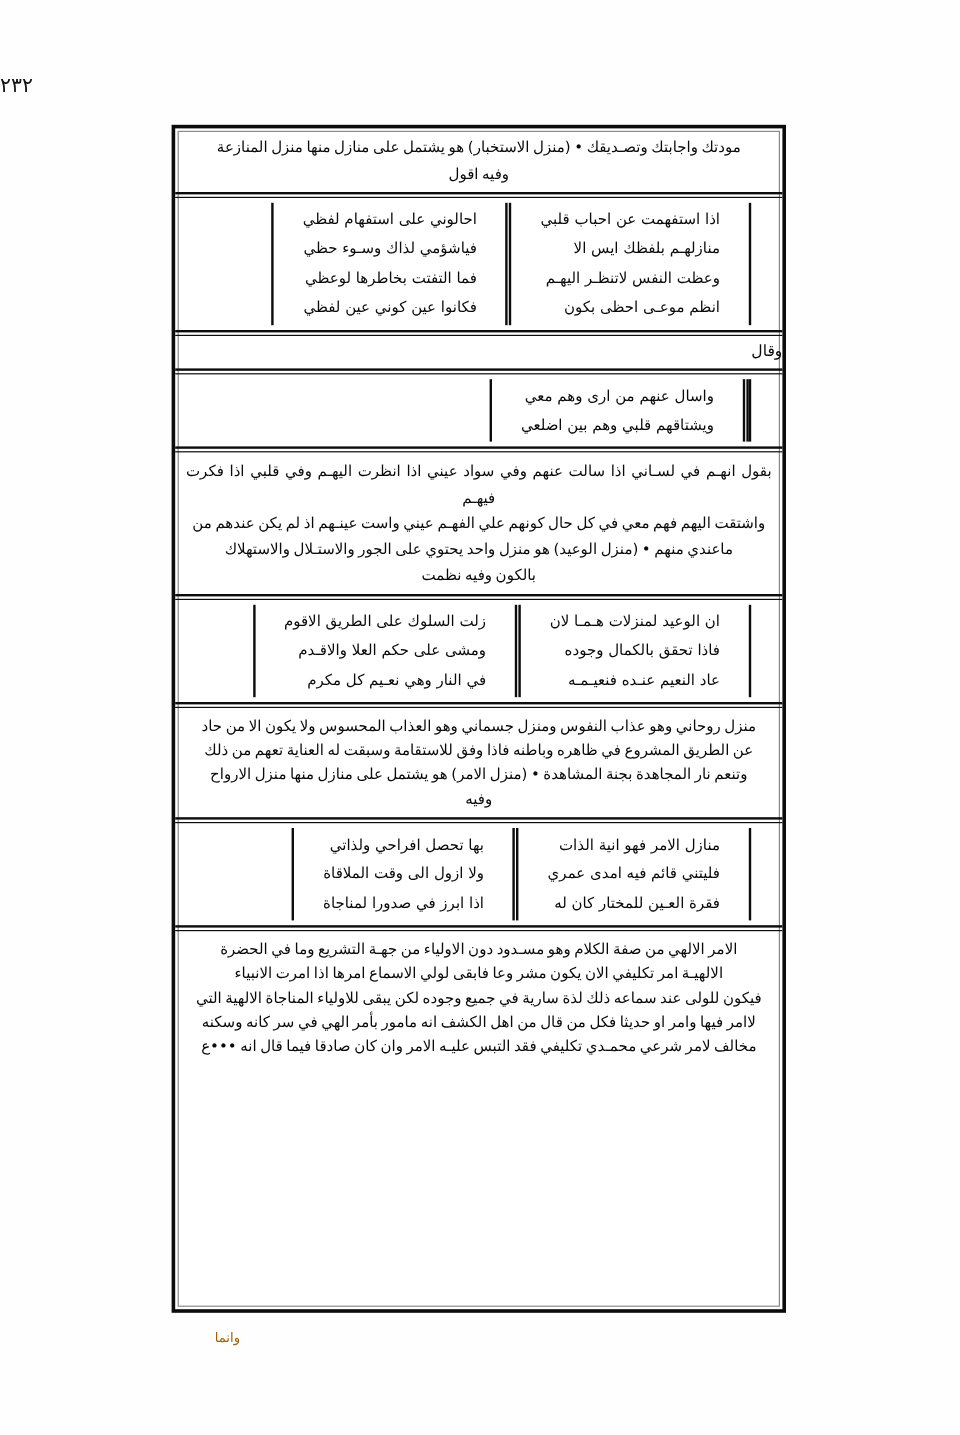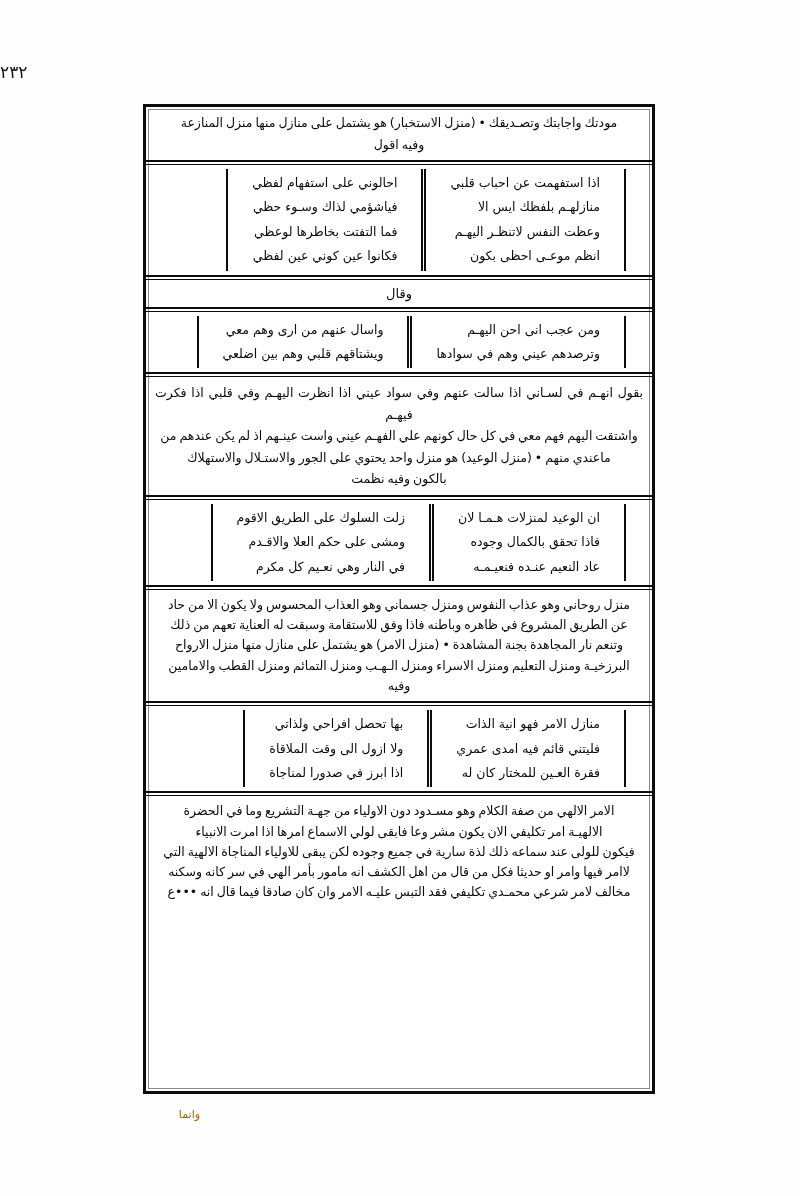--- a/index.html
+++ b/index.html
@@ -133,21 +133,21 @@
   }
   .vrule-single {
     width: 0;
     flex: none;
     border-right: 2px solid #0c0c0c;
     box-sizing: border-box;
   }
 
   
   .section-head {
-    text-align: center;
+    text-align: right;
     font-size: 13px;
     padding: 6px 0 6px 0;
     letter-spacing: 0;
   }
 
   
   .catchword {
     position: absolute;
     top: 1108px;
     right: 600px;
@@ -194,24 +194,20 @@
 
       <div class="rule"></div>
 
       <div class="section-head">وقال</div>
 
       <div class="rule"></div>
 
       <div class="verse-block">
         <div class="verse-pad-right"></div>
         <div class="vrule-single"></div>
-        <div class="verse-col">
-          <span class="hemistich">ومن عجب انى احن اليهـم</span>
-          <span class="hemistich">وترصدهم عيني وهم في سوادها</span>
-        </div>
         <div class="vrule"></div>
         <div class="verse-col">
           <span class="hemistich">واسال عنهم من ارى وهم معي</span>
           <span class="hemistich">ويشتاقهم قلبي وهم بين اضلعي</span>
         </div>
         <div class="vrule-single"></div>
         <div class="verse-pad-left"></div>
       </div>
 
       <div class="rule"></div>
@@ -242,21 +238,20 @@
         <div class="vrule-single"></div>
         <div class="verse-pad-left"></div>
       </div>
 
       <div class="rule"></div>
 
       <div class="prose tight">
         <p>منزل روحاني وهو عذاب النفوس ومنزل جسماني وهو العذاب المحسوس ولا يكون الا من حاد</p>
         <p>عن الطريق المشروع في ظاهره وباطنه فاذا وفق للاستقامة وسبقت له العناية تعهم من ذلك</p>
         <p>وتنعم نار المجاهدة بجنة المشاهدة ‏•‏ (منزل الامر) هو يشتمل على منازل منها منزل الارواح</p>
-        <p>البرزخيـة ومنزل التعليم ومنزل الاسراء ومنزل الـهـب ومنزل التمائم ومنزل القطب والامامين</p>
         <span class="tail">وفيه</span>
       </div>
 
       <div class="rule"></div>
 
       <div class="verse-block">
         <div class="verse-pad-right"></div>
         <div class="vrule-single"></div>
         <div class="verse-col">
           <span class="hemistich">منازل الامر فهو انية الذات</span>

